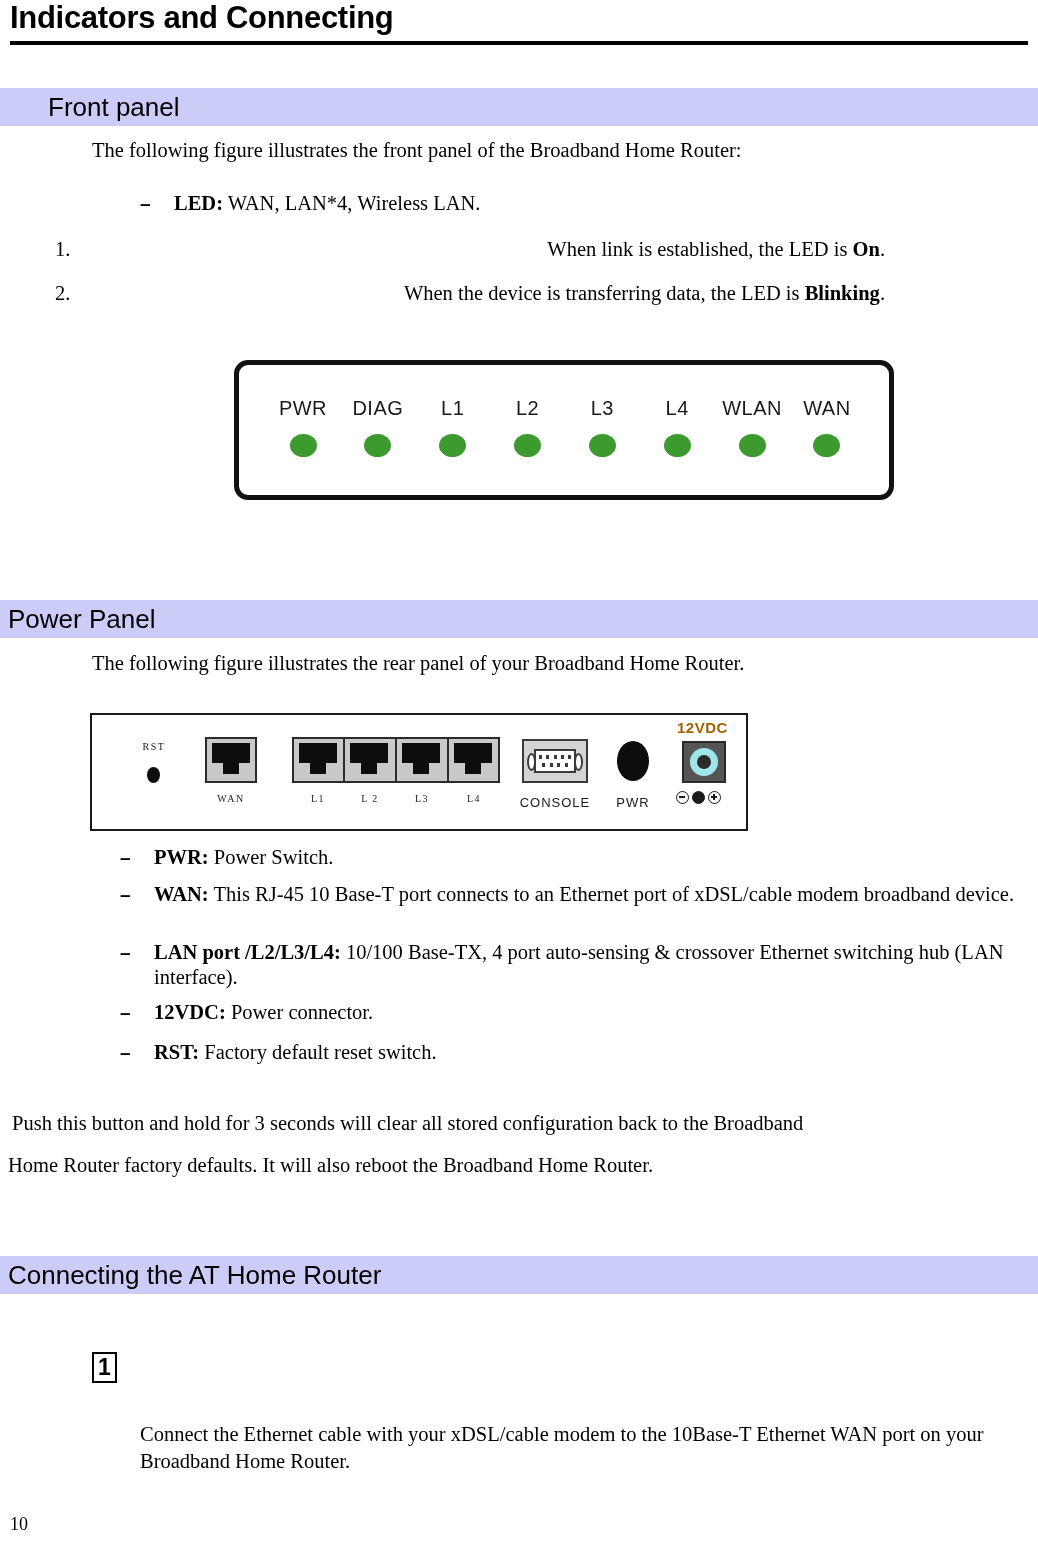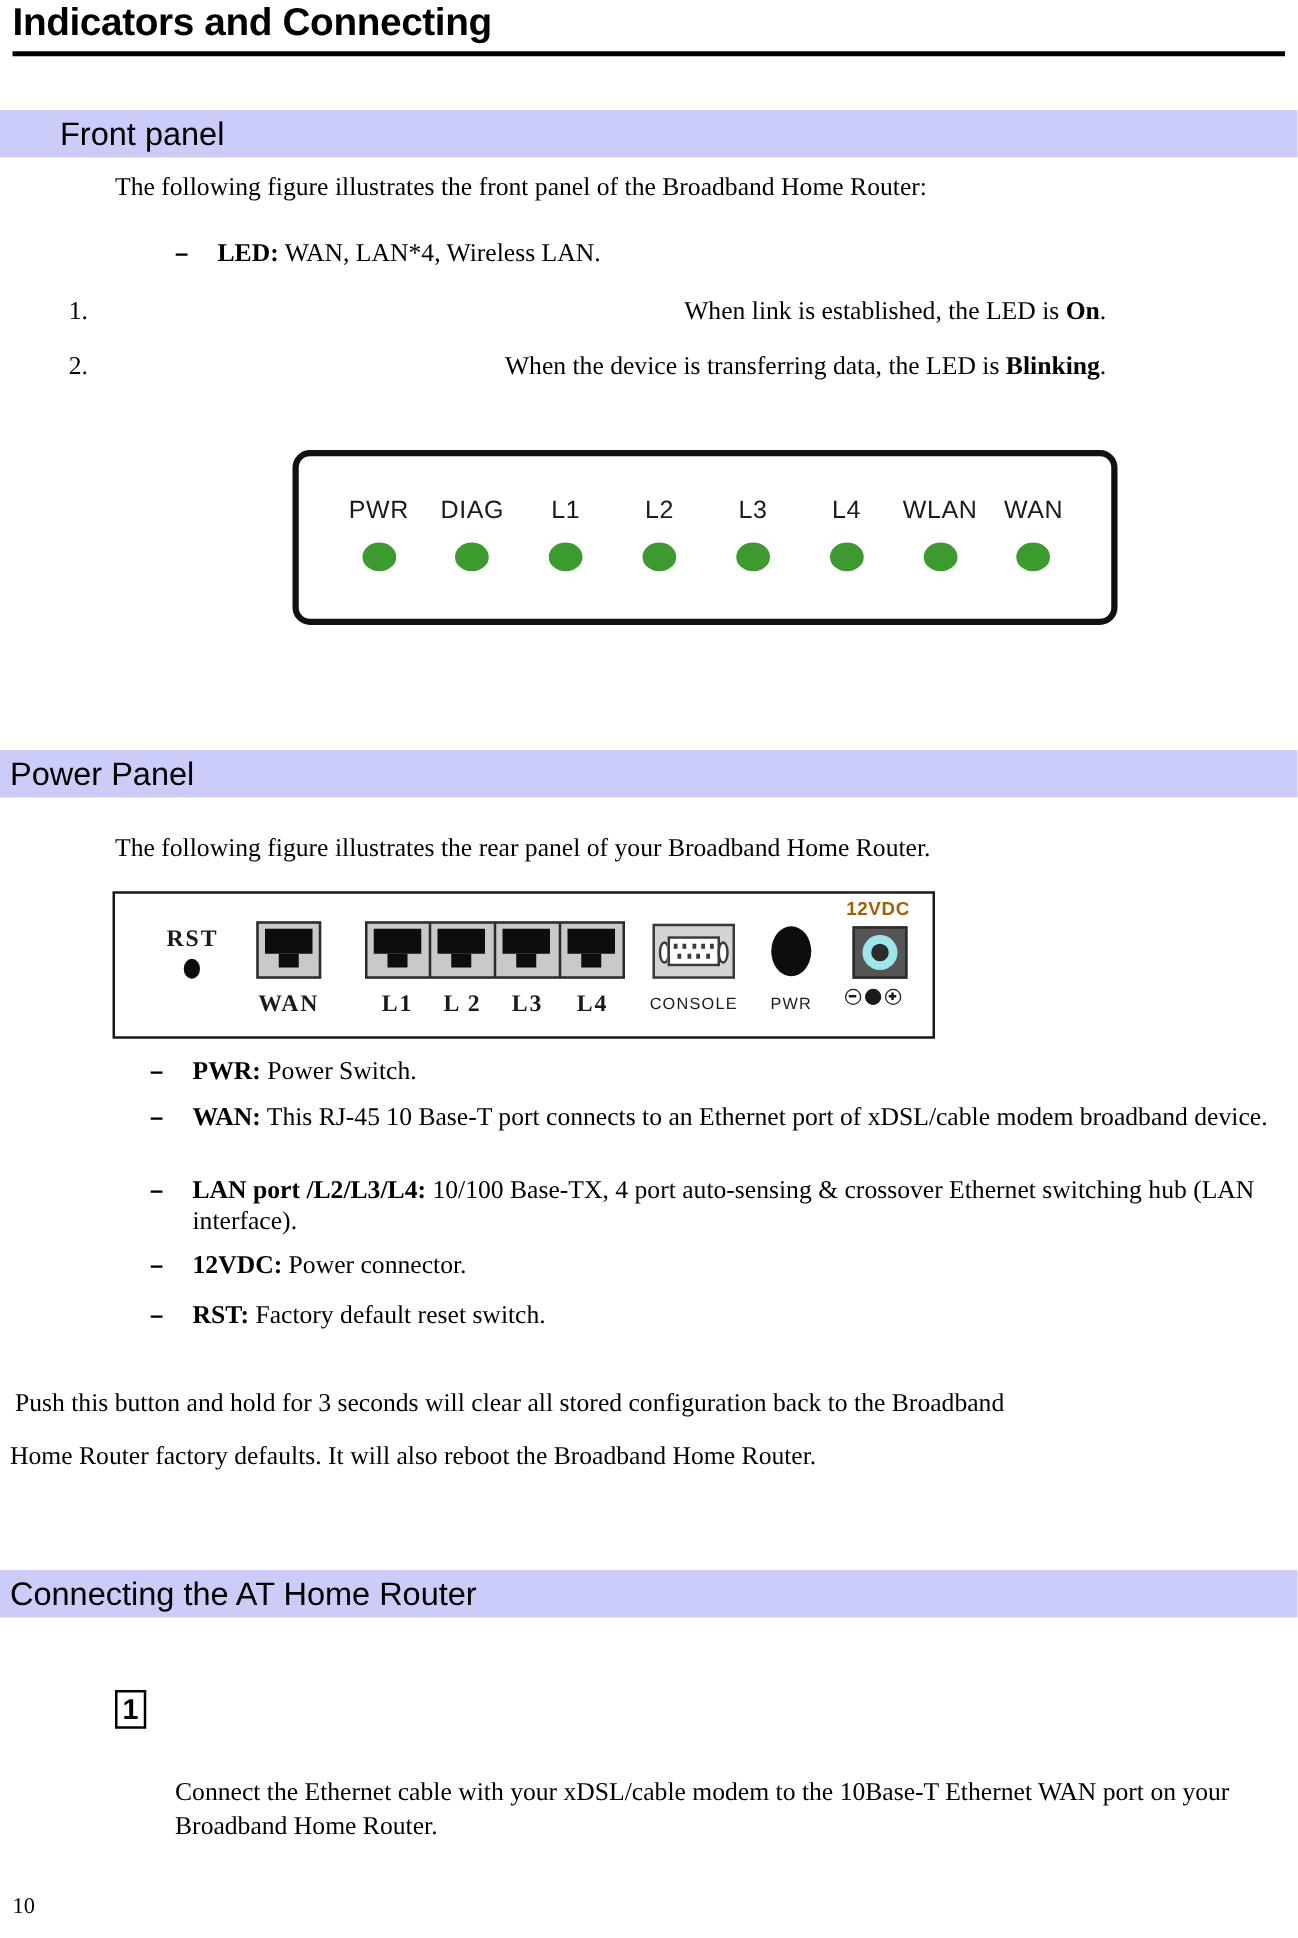--- a/index.html
+++ b/index.html
@@ -154,22 +154,22 @@
     font-family: "Liberation Sans", "DejaVu Sans", sans-serif;
     font-weight: normal;
     font-size: 13px;
     letter-spacing: 1px;
     color: #1a1a1a;
     white-space: nowrap;
     text-align: center;
   }
   .rp-caption.serif {
     font-family: "Liberation Serif", "DejaVu Serif", serif;
-    font-weight: bold;
-    font-size: 19px;
+    font-weight: normal;
+    font-size: 10px;
     letter-spacing: 1.5px;
   }
 
   
   .rst-dot {
     width: 13px; height: 16px;
     background: #0d0d0d;
     border-radius: 50%;
   }
 
@@ -398,21 +398,21 @@
     </div>
     <div class="led-cell">
       <span class="led-label">WAN</span>
       <span class="led-dot"></span>
     </div>
   </div>
 </div>
 
 <div class="section-bar" style="top:600px;height:38px;">Power Panel</div>
 
-<div class="body-text" style="left:92px; top:650px; width:920px;margin-top:16px;">The following figure illustrates the rear panel of your Broadband Home Router.</div>
+<div class="body-text" style="left:92px; top:650px; width:920px;">The following figure illustrates the rear panel of your Broadband Home Router.</div>
 
 <div id="rear-panel-figure">
 
   <div class="rp-caption serif" style="left:32px; top:26px; width:60px;">RST</div>
   <div class="rp-item" style="left:55px; top:52px;">
     <div class="rst-dot"></div>
   </div>
 
   <div class="rp-item" style="left:113px; top:22px;">
     <div class="rj45"></div>

